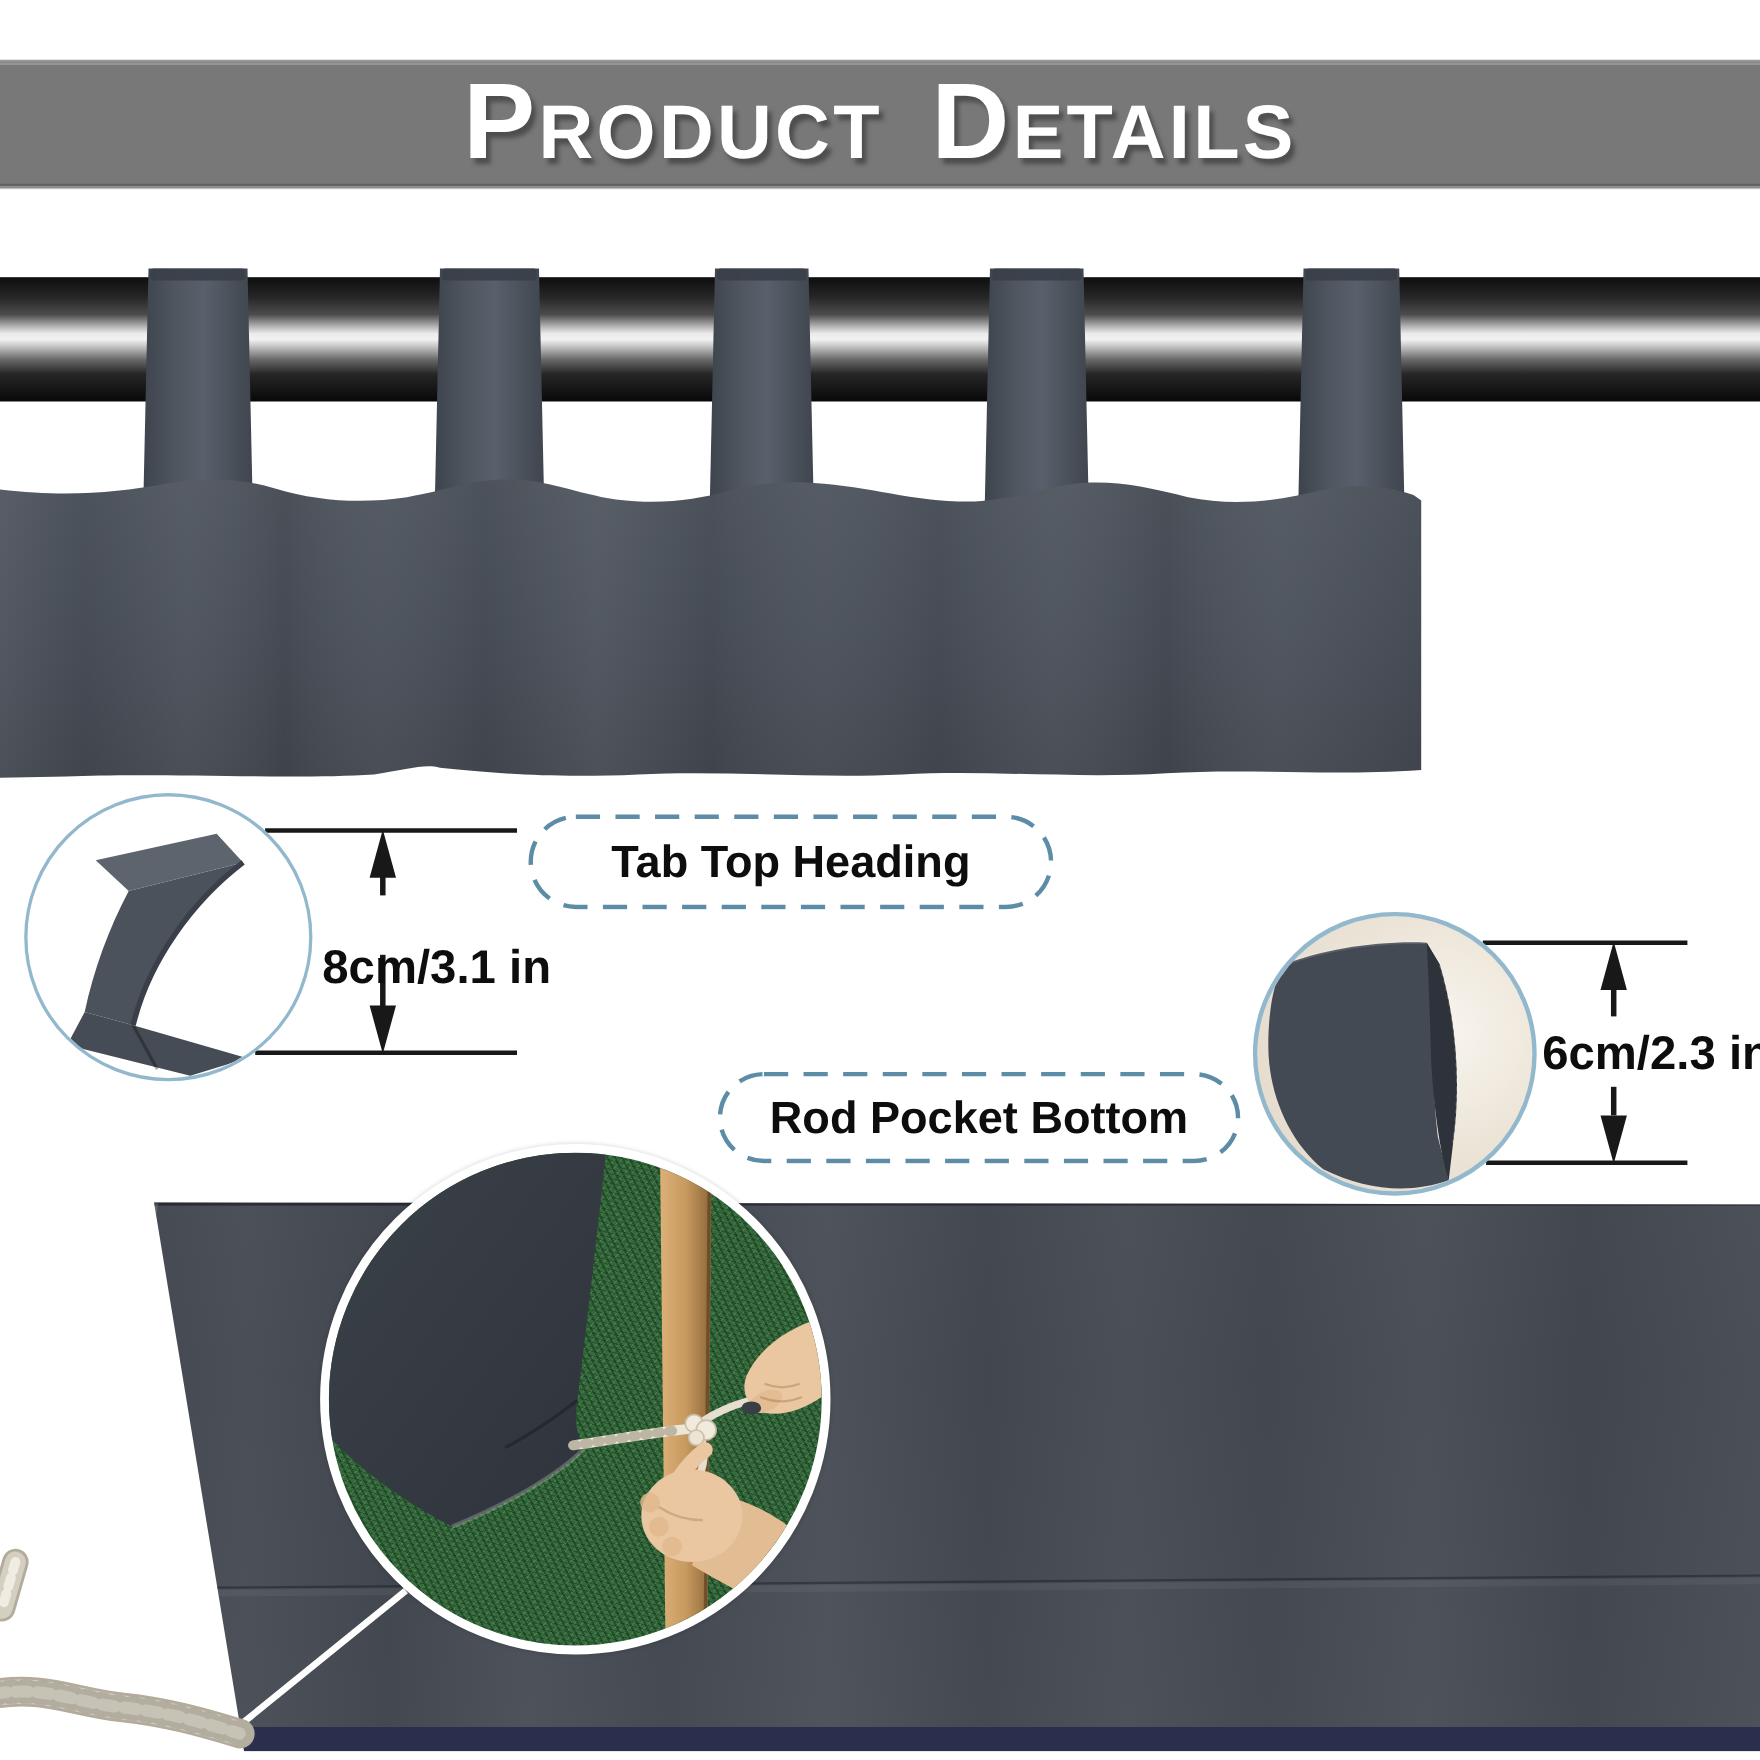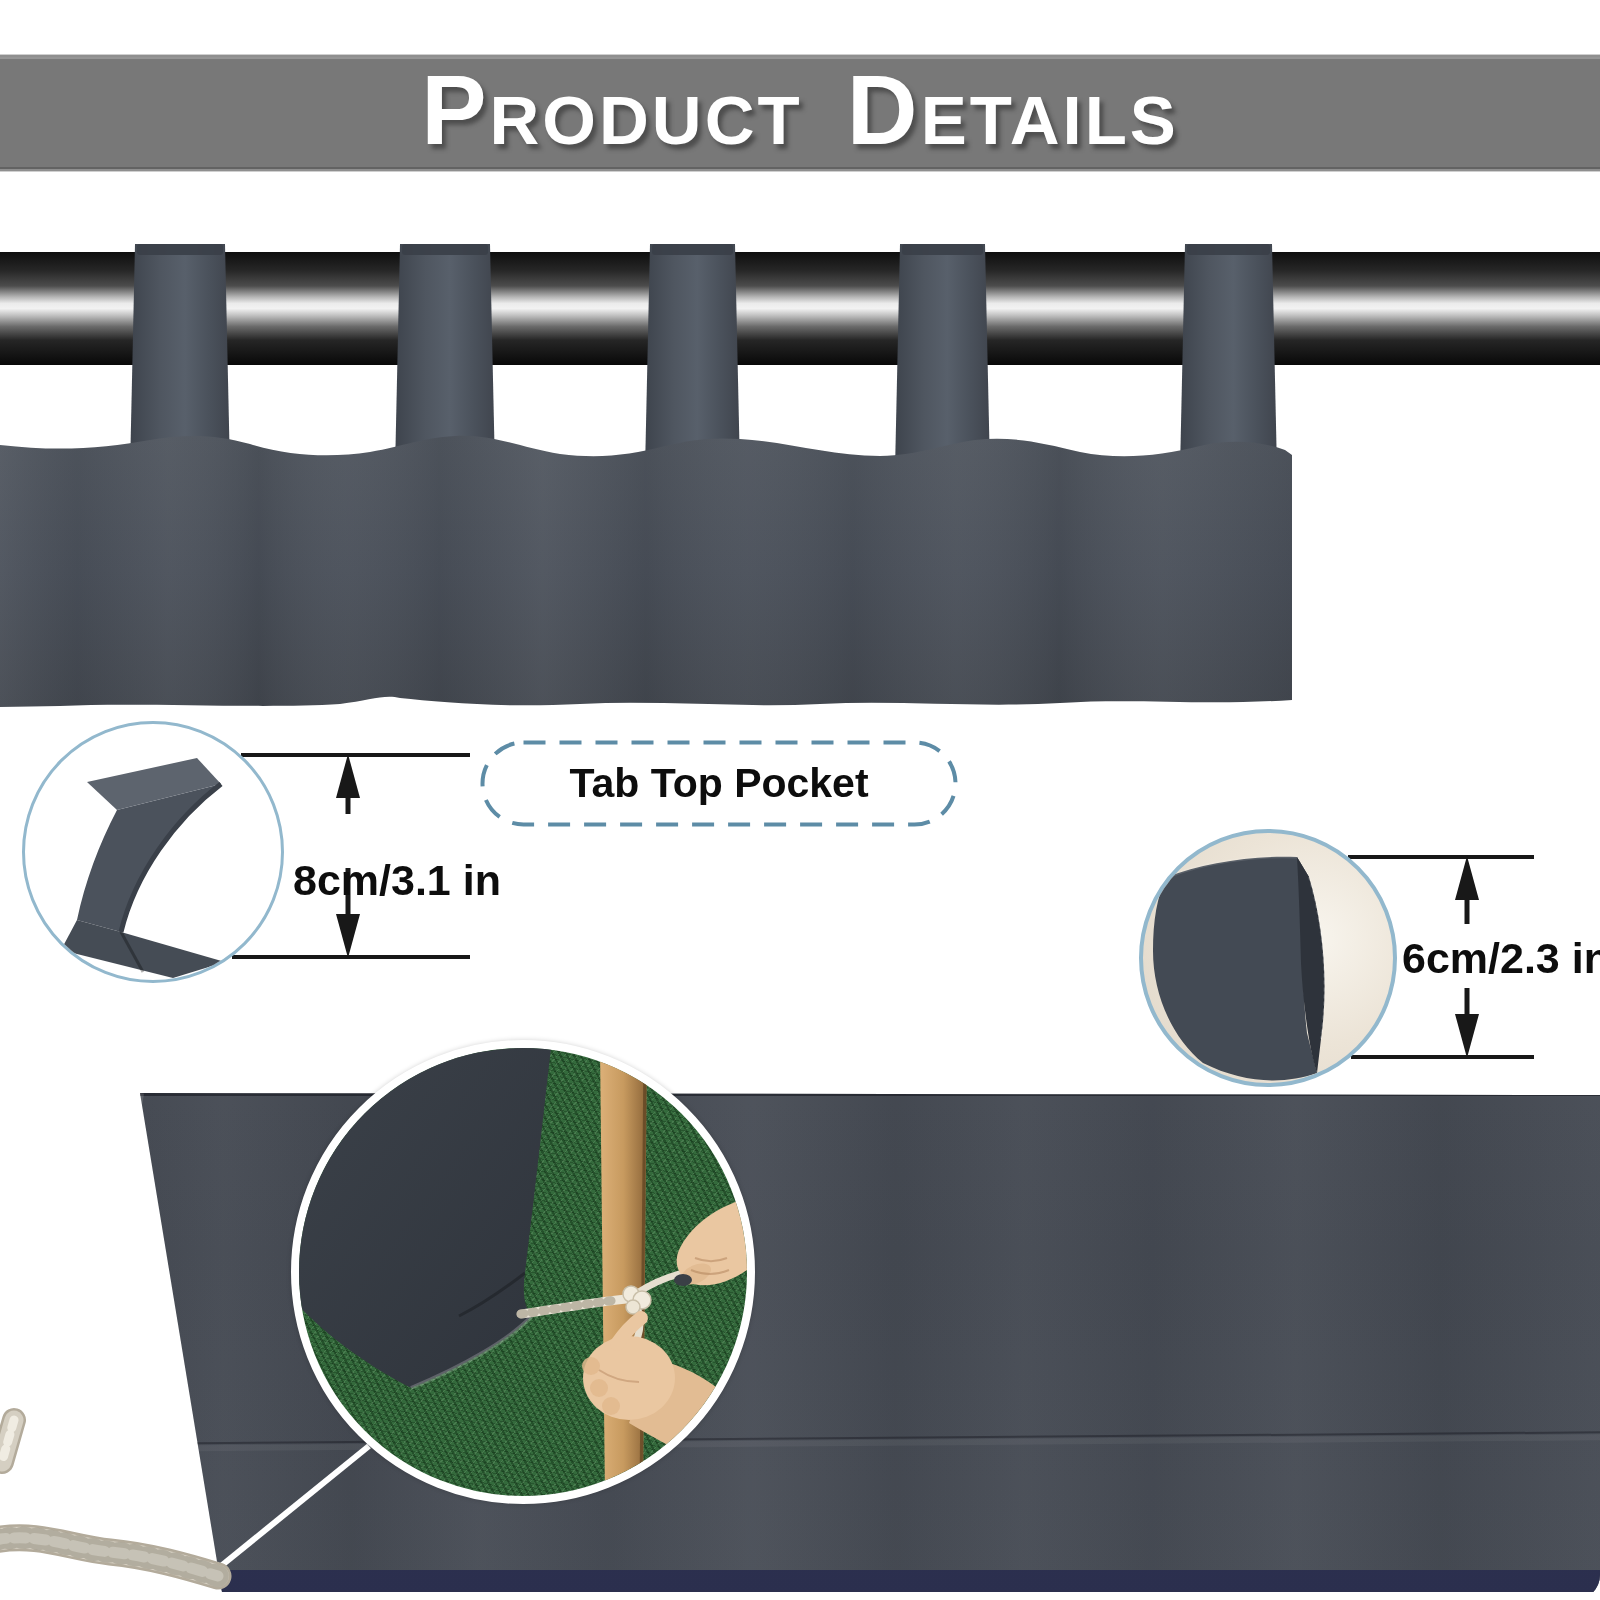--- a/index.html
+++ b/index.html
@@ -1,17 +1,17 @@
 <!DOCTYPE html>
 <html style="--banner-bg: #787878; --banner-text: #ffffff; --curtain: #4b515b; --curtain-dark: #41464f; --rod-dark: #101010; --rod-highlight: #ededed; --callout-dash: #5d8ca6; --circle-ring: #92b8cd; --hem-strip: #32365a; --rope: #d5cfc2; --grass: #346a3c; --pole: #c79a5f; --skin: #eac7a1; --label-text: #0d0d0d; --arrow: #181818; --leader-line: #ffffff; --pocket-bg: #e9e1d4;"><head>
 <meta charset="utf-8">
 <style>
   html,body{margin:0;padding:0;background:#fff;}
   #stage{position:relative;width:1600px;height:1600px;background:#fff;overflow:hidden;
-         font-family:"Liberation Sans", sans-serif;border-radius:25px;}
+         font-family:"Liberation Sans", sans-serif;}
   
   .banner{position:absolute;left:0;top:55px;width:1600px;height:112px;
           background:var(--banner-bg,#787878);
           border-top:2px solid #8f8f8f;border-bottom:2px solid #8f8f8f;
           box-shadow:inset 0 2px 0 rgba(255,255,255,.22), inset 0 -2px 0 rgba(0,0,0,.18),
                      0 -1px 0 #cfcfcf, 0 1px 0 #cfcfcf;
           display:flex;align-items:center;justify-content:center;}
   .banner-title{font-variant:small-caps;font-weight:700;font-size:98px;letter-spacing:3px;
           word-spacing:14px;color:var(--banner-text,#fff);
           text-shadow:4px 5px 4px rgba(70,70,70,.85);line-height:1;padding-bottom:6px;}
@@ -263,20 +263,26 @@
         <circle cx="312" cy="358" r="9" fill="#e2b88d" opacity=".85"></circle>
         <path d="M300,322 C312,330 326,334 340,334" stroke="rgba(160,110,70,.35)" stroke-width="2" fill="none"></path>
       </g>
     </svg>
   </div>
 
   <div class="pill" style="left:480px;top:740px;width:478px;height:87px;z-index:50;">
     <svg width="478" height="87" viewBox="0 0 478 87">
       <rect x="2.5" y="2.5" width="473" height="82" rx="41" fill="#ffffff" stroke="var(--callout-dash,#5d8ca6)" stroke-width="4" stroke-dasharray="22 14"></rect>
     </svg>
-    <span class="pill-label">Tab Top Pocket</span>
-  </div>
-
+    <span class="pill-label">Tab Top Heading</span>
+  </div>
+
+  <div class="pill" style="left:652px;top:974px;width:476px;height:84px;z-index:50;">
+    <svg width="476" height="84" viewBox="0 0 476 84">
+      <rect x="2.5" y="2.5" width="471" height="79" rx="40" fill="#ffffff" stroke="var(--callout-dash,#5d8ca6)" stroke-width="4" stroke-dasharray="22 14"></rect>
+    </svg>
+    <span class="pill-label">Rod Pocket Bottom</span>
+  </div>
 
   <div class="meas-label" style="left:293px;top:856px;z-index:50;">8cm/3.1 in</div>
   <div class="meas-label" style="left:1402px;top:934px;z-index:50;">6cm/2.3 in</div>
 
 </div>
 
 </body></html>

